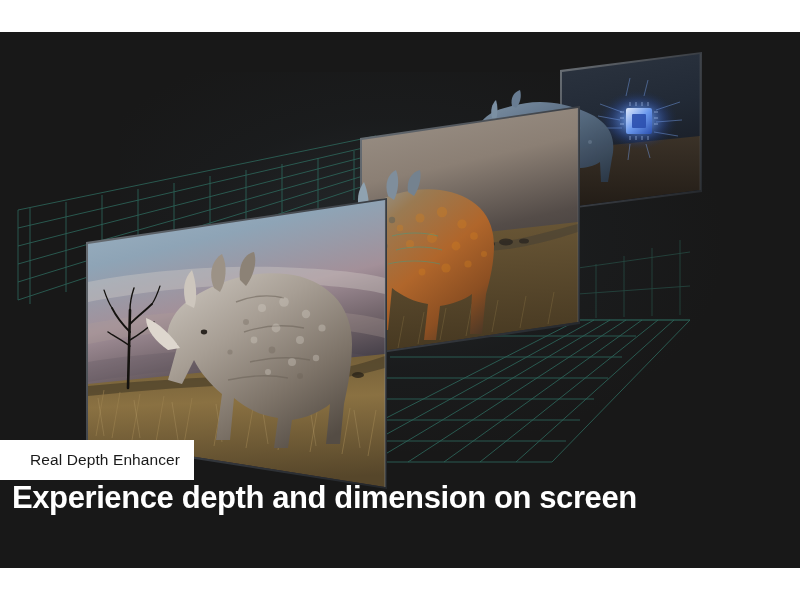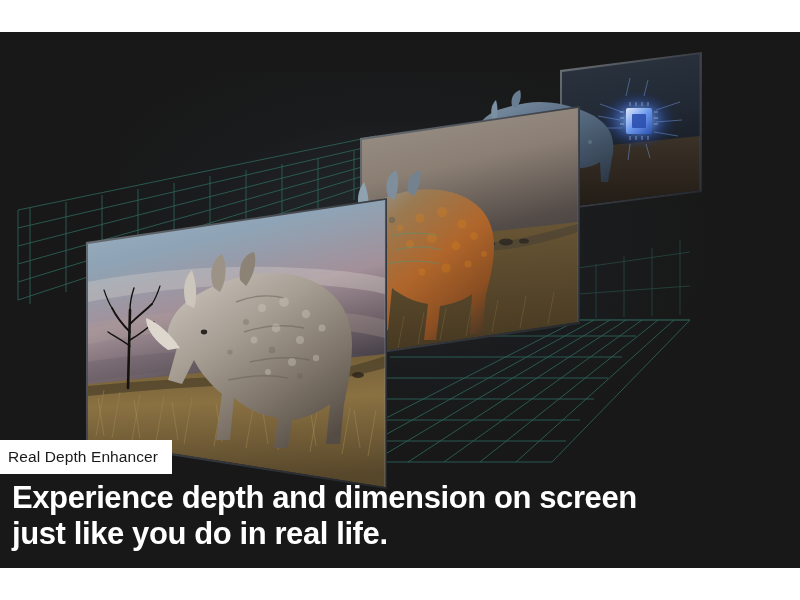--- a/index.html
+++ b/index.html
@@ -54,25 +54,25 @@
     width: 800px;
     height: 470px;
   }
   .scene svg { display: block; }
 
   
   .badge {
     position: absolute;
     left: 0;
     top: 440px;
-    height: 34px;
+    height: 40px;
     background: #ffffff;
     display: flex;
     align-items: center;
-    padding: 0 14px 0 8px;
+    padding: 0 14px 0 30px;
     box-sizing: border-box;
   }
   .badge-text {
     color: #1a1a1a;
     font-size: 15.5px;
     font-family: "Liberation Sans", sans-serif;
     font-weight: 400;
     letter-spacing: 0.1px;
     white-space: nowrap;
   }
@@ -534,17 +534,16 @@
         </g>
       </svg>
     </div>
 
     <div class="badge" style="top:408px;">
       <span class="badge-text">Real Depth Enhancer</span>
     </div>
 
     <div class="headline" style="top:448px;">
       <span class="line">Experience depth and dimension on screen</span>
-      <span class="line">just like you do in real life.</span>
     </div>
 
   </div>
 </div>
 
 </body></html>

